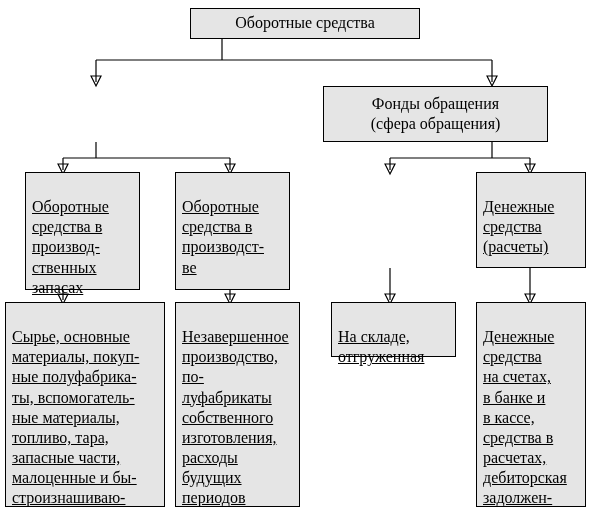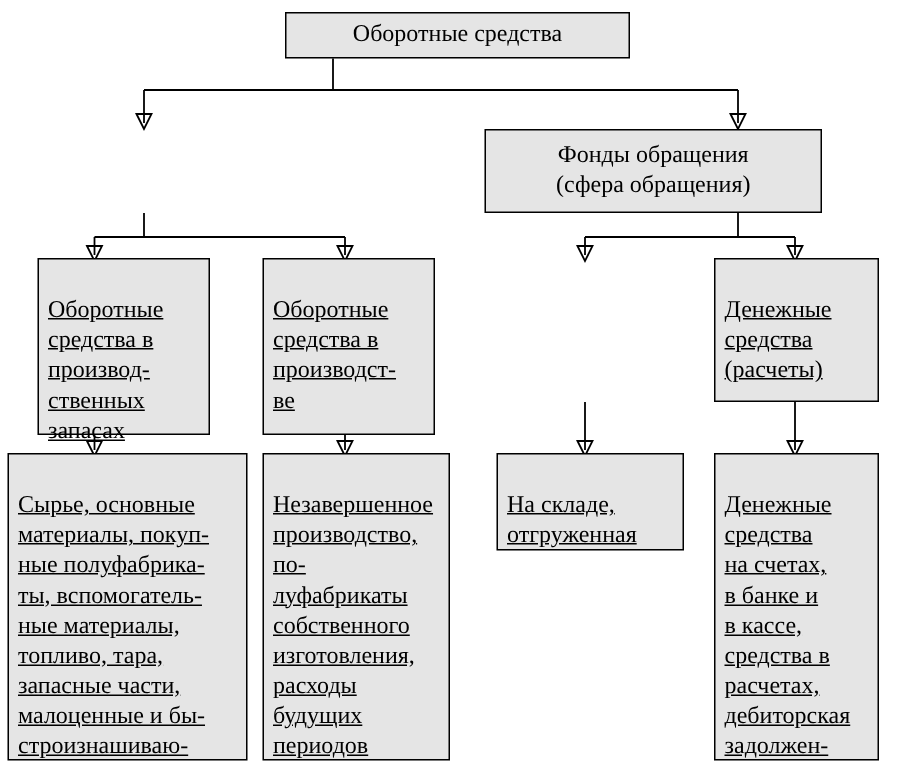--- a/index.html
+++ b/index.html
@@ -144,21 +144,21 @@
     <span>Незавершенное
 производство, по-
 луфабрикаты
 собственного
 изготовления,
 расходы
 будущих
 периодов</span>
   </div>
 
-  <div class="box left vtop" style="left:331px; top:302px; width:125px; height:65px;">
+  <div class="box left vtop" style="left:331px; top:302px; width:125px; height:55px;">
     <span>На складе,
 отгруженная</span>
   </div>
 
   <div class="box left vtop" style="left:476px; top:302px; width:110px; height:205px;">
     <span>Денежные
 средства
 на счетах,
 в банке и
 в кассе,

